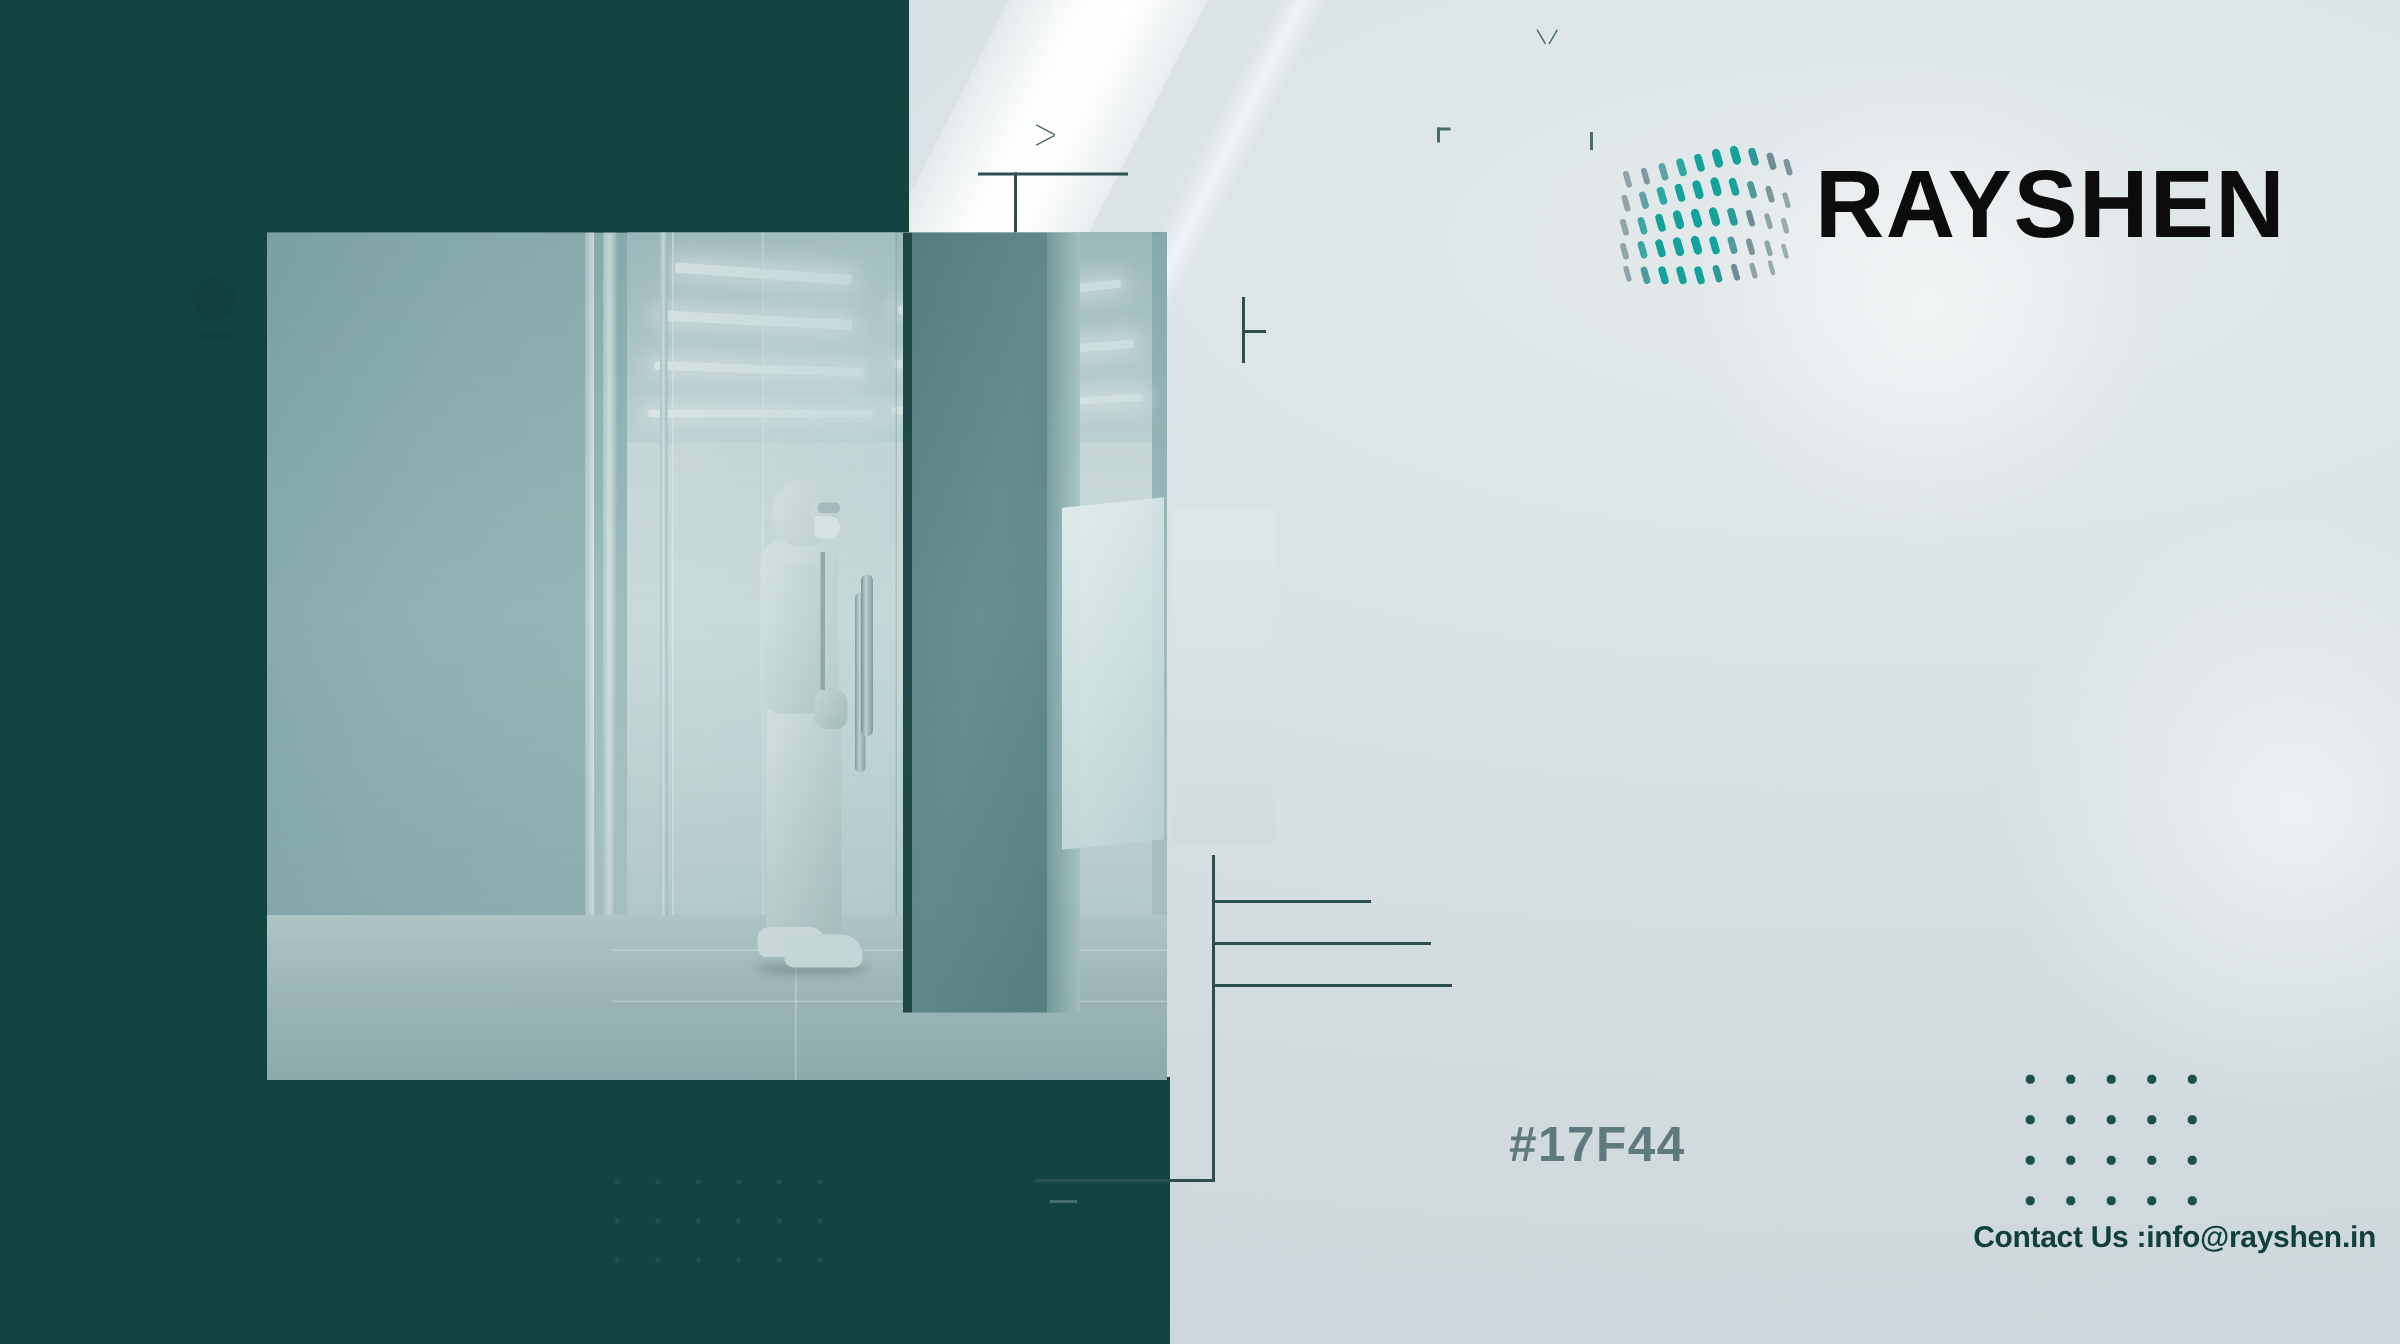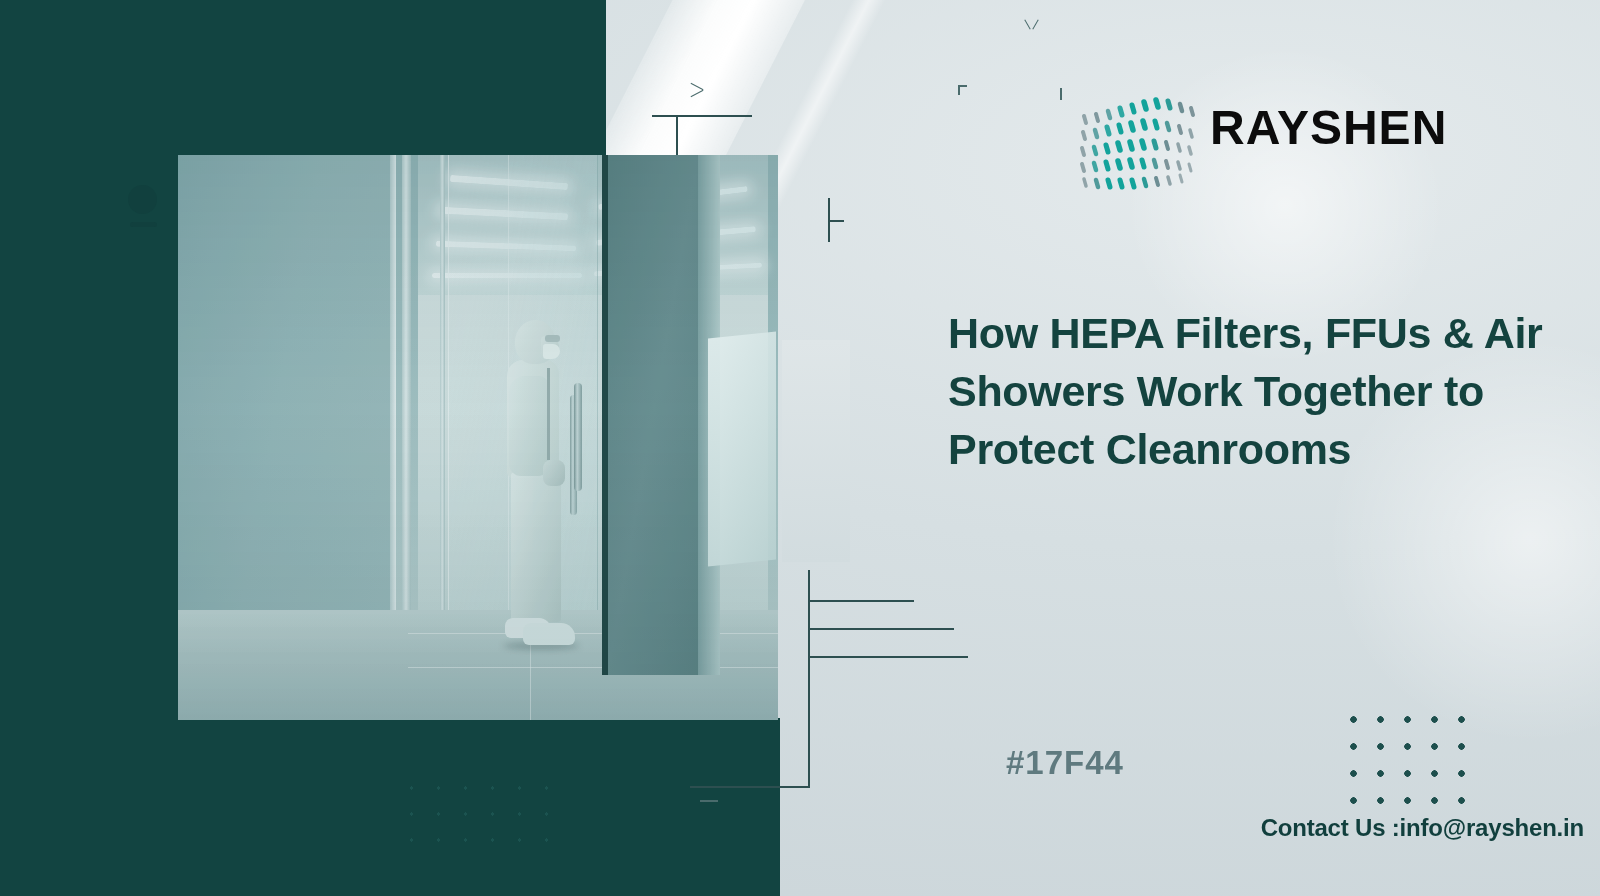--- a/index.html
+++ b/index.html
@@ -106,41 +106,41 @@
   .panel-b{position:absolute;left:782px;top:340px;width:68px;height:222px;
     background:linear-gradient(180deg,#dfe6e8,#d2dcdf);}
 
   
   .tl{position:absolute;background:#2d4f50;}
   .tl-thin{position:absolute;background:#4a6b6c;}
 
   
   .logo-wrap{position:absolute;left:1070px;top:92px;width:500px;height:130px;}
   .logo-mark{position:absolute;left:0;top:0;width:135px;height:110px;}
-  .logo-text{position:absolute;left:140px;top:12px;font-size:48px;font-weight:700;
+  .logo-text{position:absolute;left:140px;top:12px;font-size:64px;font-weight:700;
     letter-spacing:1px;color:#0c0c0c;line-height:1;font-family:"Liberation Sans",sans-serif;}
   .logo-dot{position:absolute;left:128px;top:185px;width:29px;height:29px;border-radius:50%;
     background:#11403e;}
   .logo-dash{position:absolute;left:130px;top:222px;width:27px;height:5px;border-radius:3px;
     background:#11403e;}
 
   
   .headline{position:absolute;left:948px;top:304px;width:600px;
     font-size:43px;line-height:1.35;font-weight:700;color:#14433f;
     font-family:"Liberation Sans",sans-serif;letter-spacing:-.3px;}
 
   .refcode{position:absolute;left:1006px;top:744px;font-size:33px;font-weight:700;
     color:#5f7a7f;letter-spacing:1px;font-family:"Liberation Sans",sans-serif;}
 
   .dotgrid{position:absolute;left:1340px;top:706px;width:126px;height:100px;
     background-image:radial-gradient(#1d4f4d 3.1px, transparent 3.3px);
     background-size:27px 27px;}
 
   .contact{position:absolute;right:16px;top:812px;text-align:left;
-    color:#113f3d;font-weight:700;font-size:24px;line-height:1.32;
+    color:#113f3d;font-weight:700;font-size:20px;line-height:1.32;
     font-family:"Liberation Sans",sans-serif;letter-spacing:-.2px;}
 </style>
 </head>
 <body>
 
 <div id="stage">
 
   <div class="bg-base"></div>
 
   <div class="diag-band"></div>
@@ -305,21 +305,20 @@
             <line x1="110" y1="83" x2="112" y2="90" stroke="#9aabb0" stroke-width="3"></line>
           </g>
         </g>
       </g>
     </svg>
     <div class="logo-text">RAYSHEN</div>
   </div>
   <div class="logo-dot"></div>
   <div class="logo-dash"></div>
 
-  <h1 class="headline">How HEPA Filters, FFUs &amp; Air Showers Work Together to Protect Cleanrooms</h1>
 
   <div class="refcode">#17F44</div>
 
   <div class="dotgrid"></div>
 
   <div class="contact">
     <div>Contact Us :info@rayshen.in</div>
   </div>
 
 </div>

